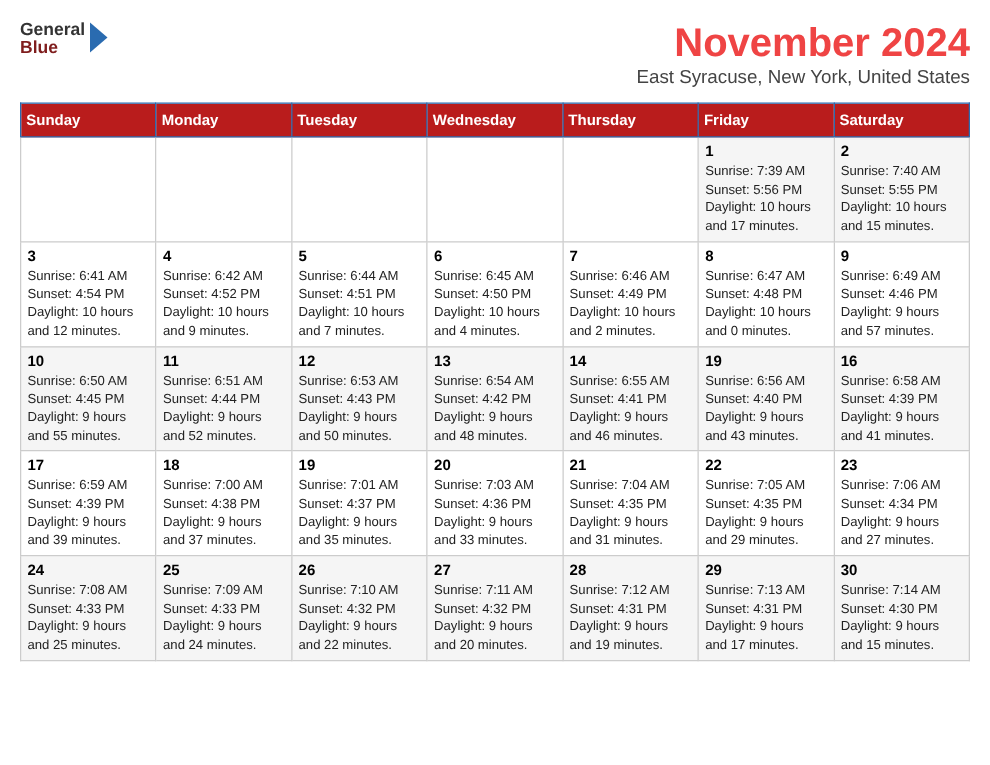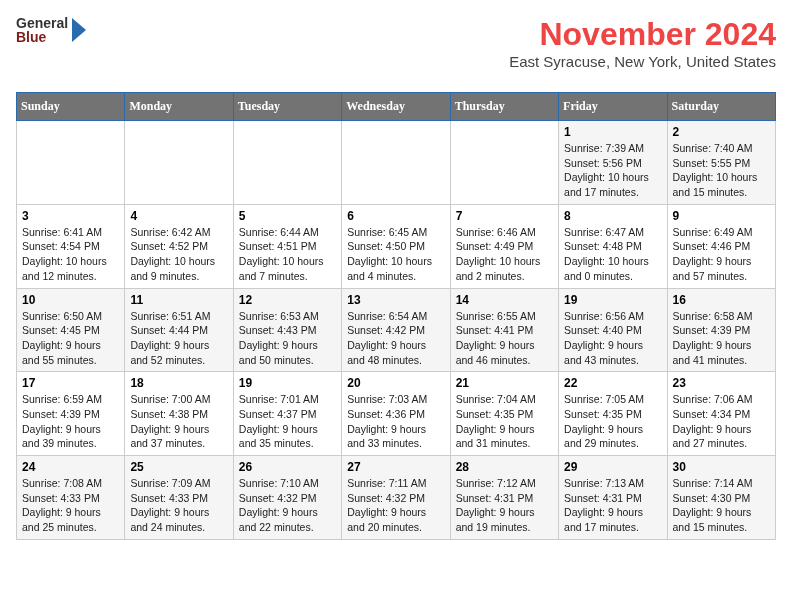--- a/index.html
+++ b/index.html
@@ -7,44 +7,43 @@
       font-family: Arial, sans-serif;
       background: #fff;
       width: 792px;
       min-height: 612px;
       padding: 16px;
     }
     .header-area {
       display: flex;
       justify-content: space-between;
       align-items: flex-start;
-      margin-bottom: 22px;
+      margin-bottom: 12px;
     }
     .title-area {
       text-align: right;
     }
     .title-area h1 {
       font-size: 32px;
       font-weight: bold;
       color: #ef4444;
     }
     .title-area h2 {
       font-size: 15px;
       font-weight: normal;
       color: #444;
     }
     .calendar {
       width: 100%;
       border-collapse: collapse;
       font-size: 11px;
     }
     .calendar thead tr {
-      background: #737373;
+      background: #b91c1c;
       color: #fff;
-      font-family: Liberation Serif, serif;
     }
     .calendar thead th {
       padding: 6px 4px;
       font-size: 12px;
       font-weight: bold;
       text-align: left;
       border: 1px solid #2a6bb0;
     }
     .calendar tbody td {
       vertical-align: top;

